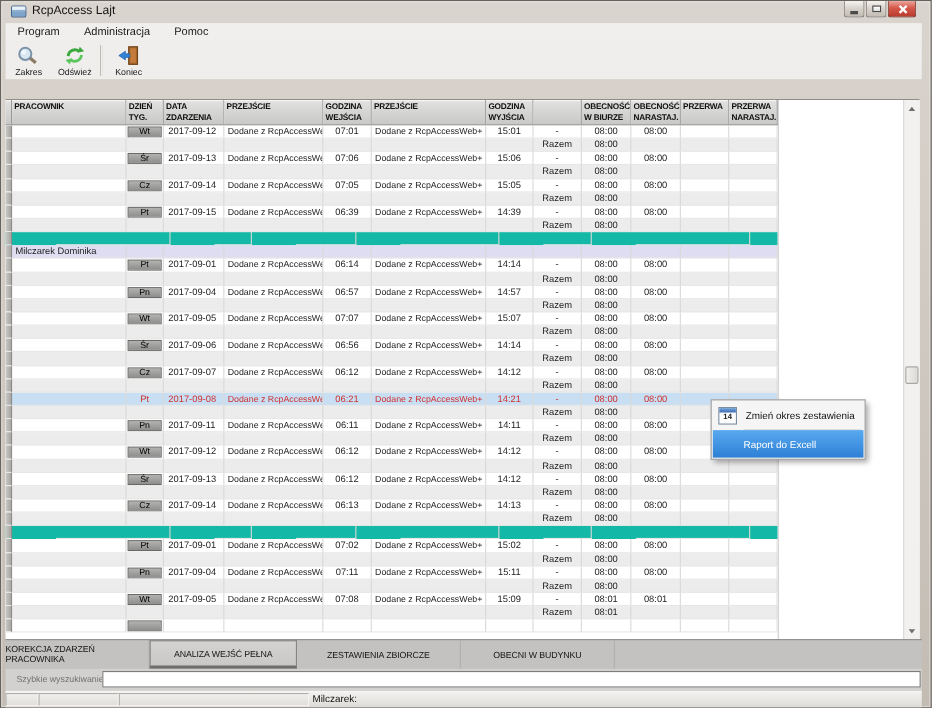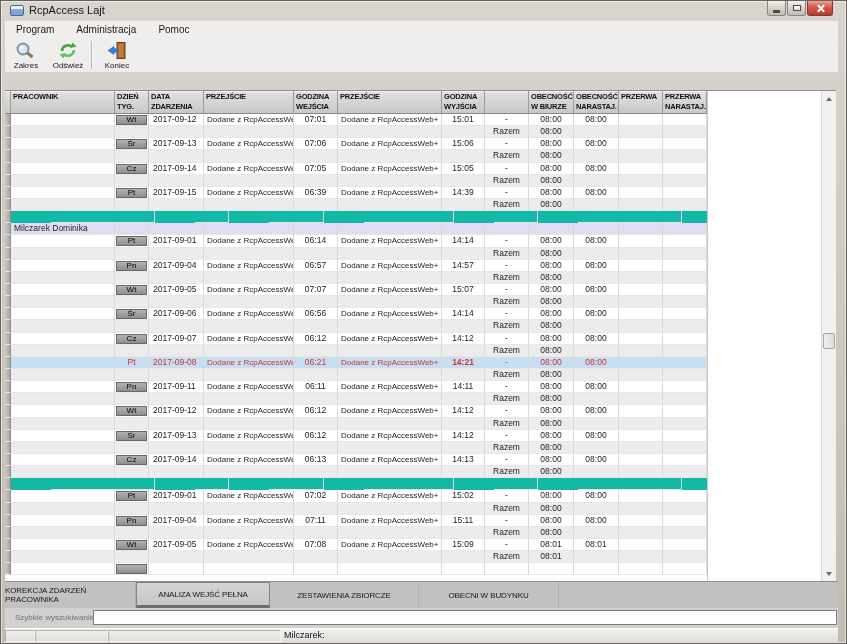--- a/index.html
+++ b/index.html
@@ -486,21 +486,21 @@
           <div class="cell" style="width: 44px;"></div>
         </div>
         <div class="r day sel">
           <div class="cell ind" style="width: 6px;"></div>
           <div class="cell name" style="width: 104px;"></div>
           <div class="cell daycol ctr" style="width: 34px;">Pt</div>
           <div class="cell date" style="width: 55px;">2017-09-08</div>
           <div class="cell src" style="width: 90px;">Dodane z RcpAccessWeb+</div>
           <div class="cell ctr" style="width: 44px;">06:21</div>
           <div class="cell src" style="width: 104px;">Dodane z RcpAccessWeb+</div>
-          <div class="cell ctr" style="width: 43px; font-weight: bold;">14:21</div>
+          <div class="cell ctr" style="width: 43px;">14:21</div>
           <div class="cell ctr" style="width: 44px;">-</div>
           <div class="cell ctr" style="width: 45px;">08:00</div>
           <div class="cell ctr" style="width: 45px;">08:00</div>
           <div class="cell" style="width: 44px;"></div>
           <div class="cell" style="width: 44px;"></div>
         </div>
         <div class="r razem">
           <div class="cell ind" style="width: 6px;"></div>
           <div class="cell name" style="width: 104px;"></div>
           <div class="cell daycol" style="width: 34px;"></div>
@@ -796,14 +796,27 @@
     <input class="search-input" type="text" value="" style="">
   </div>
 
   <div class="statusbar">
     <span class="spanel sp1"></span>
     <span class="spanel sp2"></span>
     <span class="spanel sp3"></span>
     <span class="slabel">Milczarek:</span>
   </div>
 
+  <div class="ctxmenu">
+    <div class="ctx-item">
+      <span class="cal">
+        <span class="cal-top"></span>
+        <span class="cal-num">14</span>
+      </span>
+      <span class="ctx-label">Zmień okres zestawienia</span>
+    </div>
+    <div class="ctx-sep"></div>
+    <div class="ctx-item selected">
+      <span class="ctx-label">Raport do Excell</span>
+    </div>
+  </div>
 
 </div>
 
 </body></html>

